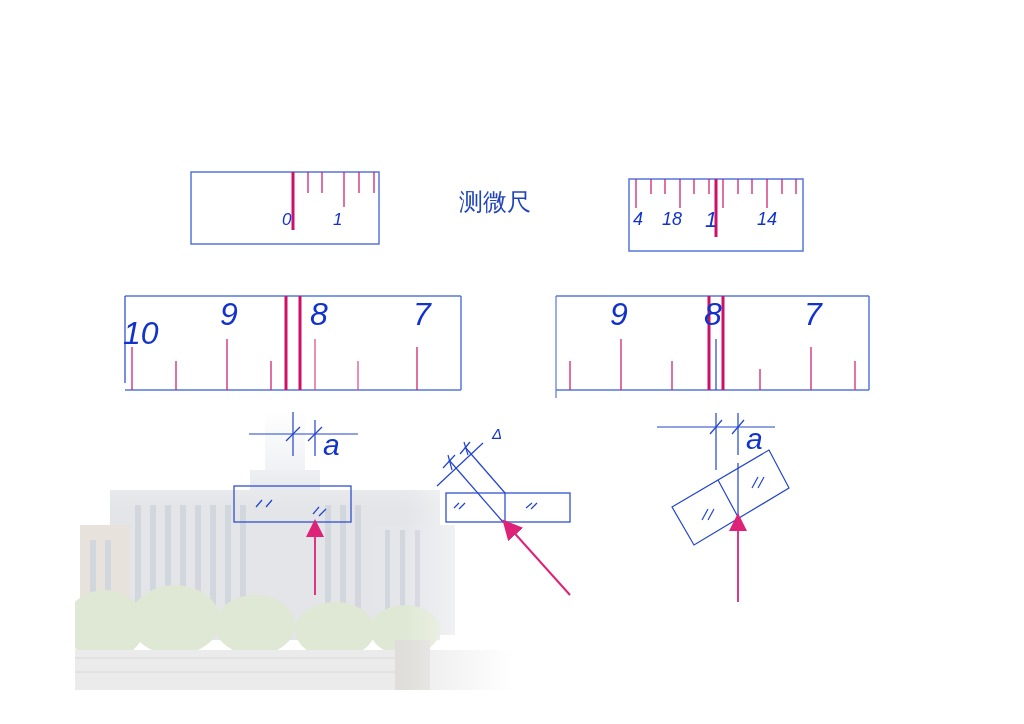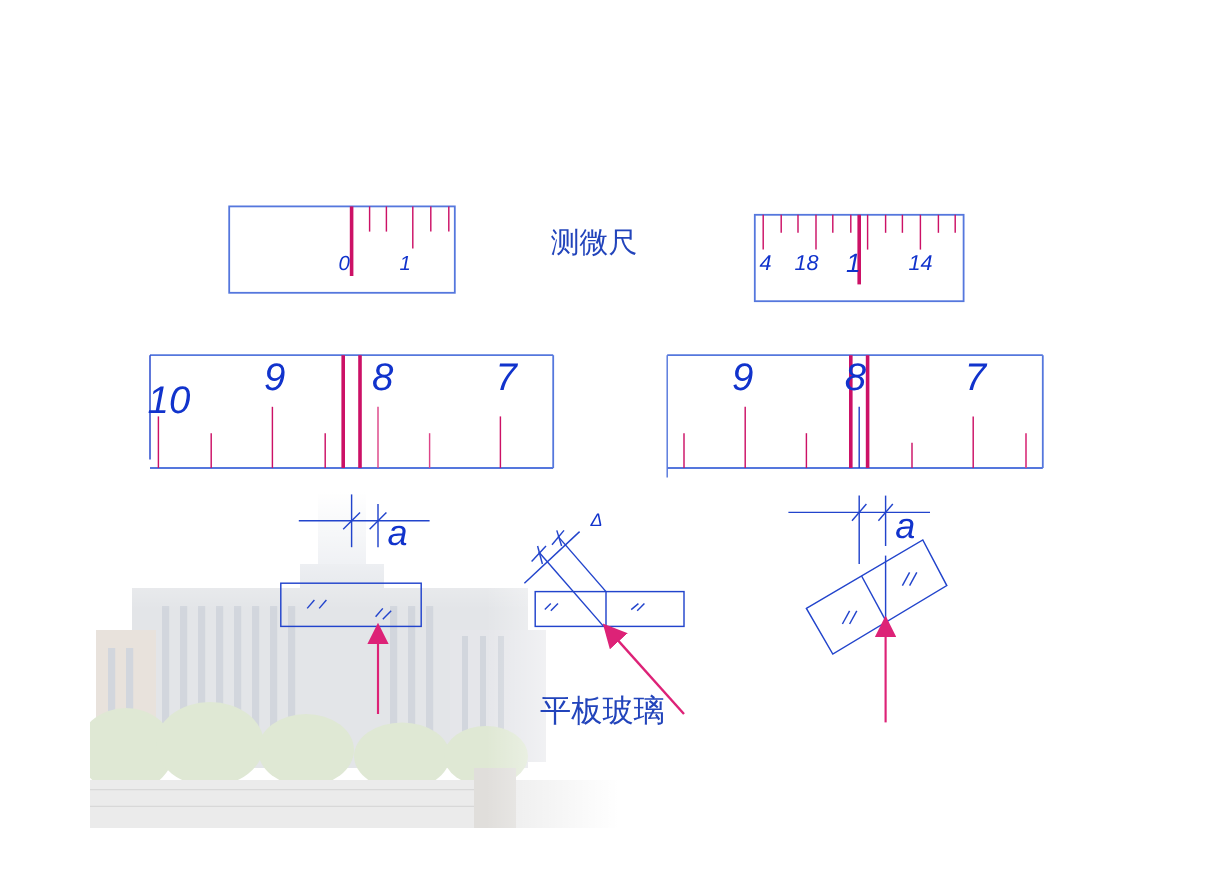--- a/index.html
+++ b/index.html
@@ -179,21 +179,20 @@
       <line x1="718" y1="480" x2="738" y2="517"></line>
       <line x1="702" y1="520" x2="708" y2="509"></line>
       <line x1="708" y1="520" x2="714" y2="509"></line>
       <line x1="752" y1="488" x2="758" y2="477"></line>
       <line x1="758" y1="488" x2="764" y2="477"></line>
     </g>
     <line x1="738" y1="602" x2="738" y2="522" stroke="#dd2277" stroke-width="1.8" marker-end="url(#arrowM)"></line>
   </svg>
 
   <div class="label-cn" style="left:459px;top:186px;font-size:24px;">测微尺</div>
-  <div class="label-cn" style="left:450px;top:575px;font-size:26px;">平板玻璃</div>
 
   <div class="num" style="left:282px;top:211px;font-size:17px;">0</div>
   <div class="num" style="left:333px;top:211px;font-size:17px;">1</div>
 
   <div class="num" style="left:633px;top:210px;font-size:18px;">4</div>
   <div class="num" style="left:662px;top:210px;font-size:18px;">18</div>
   <div class="num" style="left:705px;top:209px;font-size:22px;">1</div>
   <div class="num" style="left:757px;top:210px;font-size:18px;">14</div>
 
   <div class="num" style="left:123px;top:298px;font-size:32px;margin-top:19px;">10</div>

